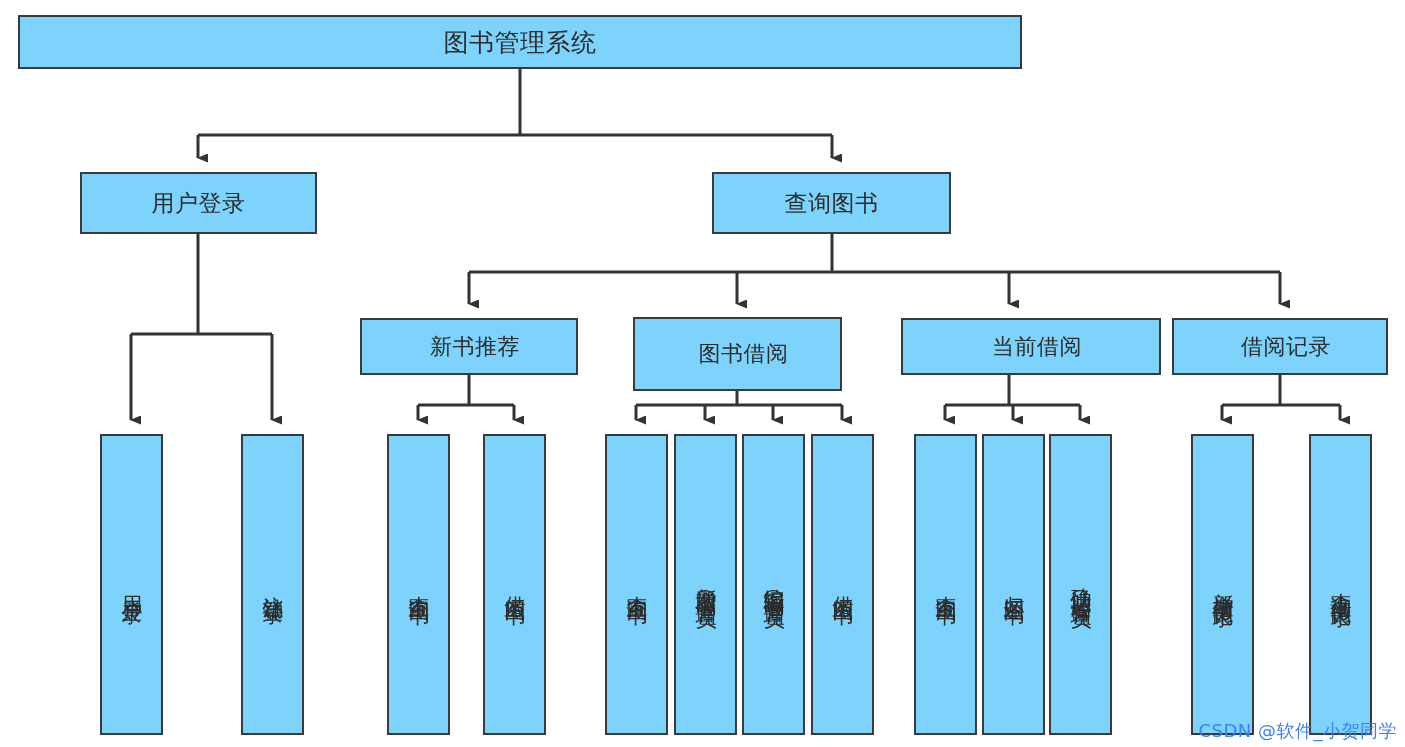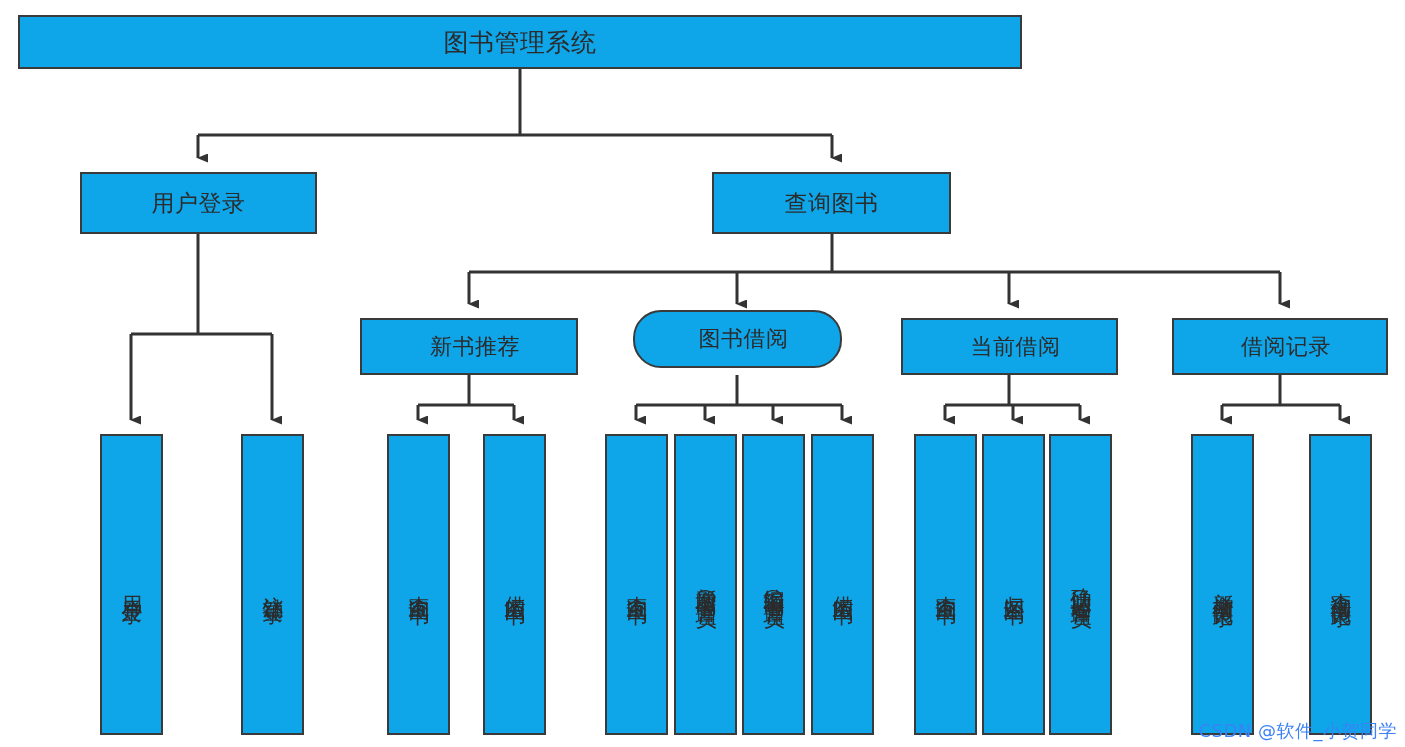--- a/index.html
+++ b/index.html
@@ -22,21 +22,21 @@
     position: absolute;
     left: 0;
     top: 0;
     width: 1405px;
     height: 747px;
     pointer-events: none;
   }
   .node {
     position: absolute;
     box-sizing: border-box;
-    background: #0ea5e9;
+    background: #7dd3fc;
     border: 2.5px solid #3a3a3a;
     display: flex;
     align-items: center;
     justify-content: center;
     color: #2b2b2b;
     z-index: 2;
   }
   .node-label {
     display: block;
     text-align: center;
@@ -139,24 +139,24 @@
   <div class="node level1" style="left:80px; top:172px; width:237px; height:62px;">
     <span class="node-label">用户登录</span>
   </div>
   <div class="node level1" style="left:712px; top:172px; width:239px; height:62px;">
     <span class="node-label">查询图书</span>
   </div>
 
   <div class="node level2" style="left:360px; top:318px; width:218px; height:57px;">
     <span class="node-label">新书推荐</span>
   </div>
-  <div class="node level2" style="left:633px; top:310px; width:209px; height:58px;border-radius:28px;">
+  <div class="node level2" style="left:633px; top:317px; width:209px; height:74px;">
     <span class="node-label">图书借阅</span>
   </div>
-  <div class="node level2" style="left:901px; top:318px; width:217px; height:57px;">
+  <div class="node level2" style="left:901px; top:318px; width:260px; height:57px;">
     <span class="node-label">当前借阅</span>
   </div>
   <div class="node level2" style="left:1172px; top:318px; width:216px; height:57px;">
     <span class="node-label">借阅记录</span>
   </div>
 
   <div class="node leaf" style="left:100px; top:434px; width:63px; height:301px;">
     <span class="node-label">用户登录</span>
   </div>
   <div class="node leaf" style="left:241px; top:434px; width:63px; height:301px;">

